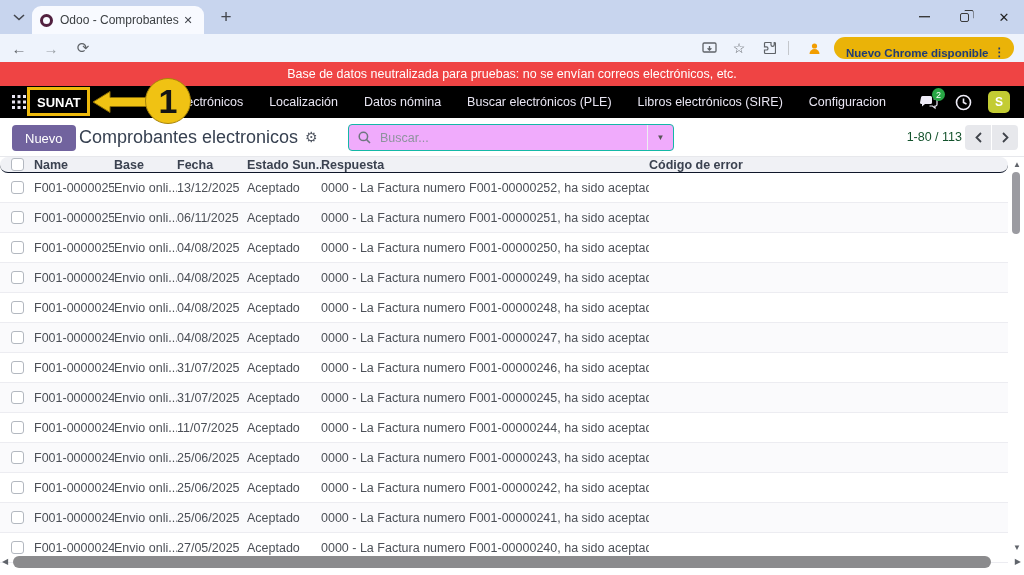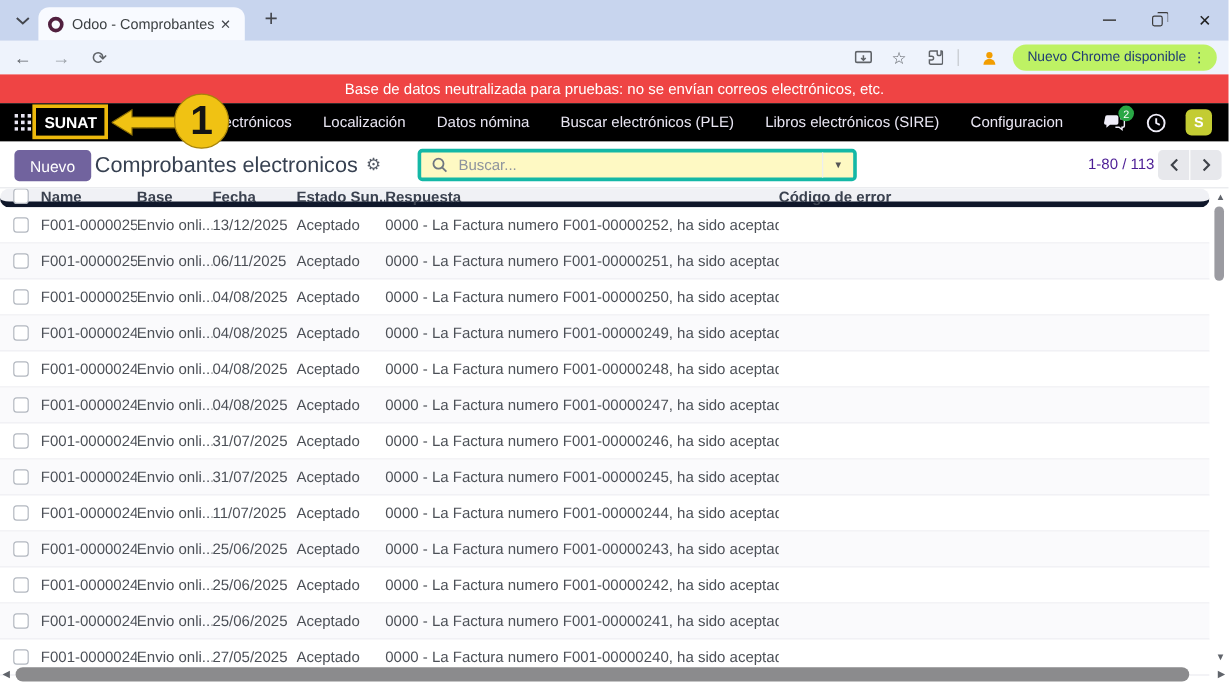--- a/index.html
+++ b/index.html
@@ -21,21 +21,21 @@
 
   
   .toolbar{position:absolute;left:0;top:34px;width:1024px;height:28px;background:#eef3fc;display:flex;align-items:center;}
   .nav-ico{width:26px;height:24px;display:flex;align-items:center;justify-content:center;font-size:15px;color:#5f6368;margin-left:6px;}
   .nav-fwd{color:#9aa0a6;}
   .omnibox{margin-left:8px;width:640px;height:22px;background:#fff;border-radius:11px;display:flex;align-items:center;padding:0 10px;}
   .omni-url{font-size:12px;color:#202124;white-space:nowrap;overflow:hidden;margin-left:7px;}
   .tb-right{margin-left:auto;display:flex;align-items:center;margin-right:10px;}
   .tb-ico{width:24px;height:24px;display:flex;align-items:center;justify-content:center;margin-left:6px;color:#5f6368;font-size:14px;}
   .tb-sep{width:1px;height:14px;background:#c4c7cc;margin:0 7px;}
-  .update-chip{height:22px;background:#bef264;border-radius:11px;display:flex;align-items:center;padding:0 4px 0 12px;margin-left:8px;}
+  .update-chip{height:22px;background:#eab308;border-radius:11px;display:flex;align-items:flex-end;padding:0 4px 0 12px;margin-left:8px;font-weight:bold;}
   .update-chip span{font-size:11.5px;color:#203c74;}
   .chip-dots{font-size:13px;color:#203c74;padding:0 5px;}
 
   
   .banner{position:absolute;left:0;top:62px;width:1024px;height:24px;background:#ef4444;color:#ffffff;display:flex;align-items:center;justify-content:center;font-size:12.5px;}
 
   
   .menubar{position:absolute;left:0;top:86px;width:1024px;height:32px;background:#000000;display:flex;align-items:center;color:#e9e6f3;}
   .apps-btn{width:30px;height:32px;display:flex;align-items:center;justify-content:center;margin-left:4px;}
   .brand{font-size:13px;font-weight:bold;color:#fff;padding:0 10px 0 3px;}
@@ -45,32 +45,32 @@
   .chat-wrap{position:relative;width:26px;height:26px;display:flex;align-items:center;justify-content:center;}
   .chat-badge{position:absolute;top:-1px;right:-3px;min-width:13px;height:13px;border-radius:7px;background:#28a745;color:#fff;font-size:9px;display:flex;align-items:center;justify-content:center;padding:0 2px;}
   .clock-wrap{width:26px;height:26px;display:flex;align-items:center;justify-content:center;margin-left:8px;}
   .avatar{width:22px;height:22px;border-radius:5px;background:#c3cc33;color:#fff;font-size:12px;font-weight:bold;display:flex;align-items:center;justify-content:center;margin:0 6px 0 12px;}
 
   
   .controls{position:absolute;left:0;top:118px;width:1024px;height:39px;background:#fff;border-bottom:1px solid #e7e8ec;text-decoration:underline;}
   .btn-new{position:absolute;left:12px;top:7px;height:26px;background:#71639e;color:#fff;border:none;border-radius:4px;font-size:13px;padding:0 13px;cursor:pointer;}
   .view-title{position:absolute;left:79px;top:9px;font-size:18px;color:#374151;white-space:nowrap;}
   .title-gear{position:absolute;left:305px;top:11px;font-size:14px;color:#555b66;}
-  .searchbox{position:absolute;left:348px;top:6px;width:366px;height:27px;background:#fef9c3;border:3px solid #14b8a6;border-radius:4px;display:flex;align-items:center;}
+  .searchbox{position:absolute;left:348px;top:6px;width:326px;height:27px;background:#f0abfc;border:1px solid #14b8a6;border-radius:4px;display:flex;align-items:center;}
   .searchbox input{flex:1;border:none;outline:none;font-size:12.5px;color:#202124;margin-left:7px;background:transparent;}
   .searchbox input::placeholder{color:#8d939d;}
   .search-caret{width:26px;height:100%;display:flex;align-items:center;justify-content:center;border-left:1px solid #eceef1;color:#555;font-size:8px;}
-  .pager{position:absolute;right:62px;top:12px;font-size:12.5px;color:#4c1d95;}
+  .pager{position:absolute;right:62px;top:12px;font-size:12.5px;color:#14532d;}
   .pg-btn{position:absolute;top:7px;width:26px;height:25px;background:#e7e8ec;border-radius:4px;display:flex;align-items:center;justify-content:center;}
   .pg-prev{right:33px;border-radius:4px 0 0 4px;}
   .pg-next{right:6px;border-radius:0 4px 4px 0;}
 
   
   .table{position:absolute;left:0;top:157px;width:1008px;height:418px;overflow:hidden;}
-  .thead{display:grid;grid-template-columns:34px 80px 63px 70px 74px 328px 1fr;height:16px;align-items:center;background:#f0f1f5;border-bottom:5px solid #0f172a;font-size:12.5px;font-weight:bold;color:#3b4250;border-radius:13px;}
+  .thead{display:grid;grid-template-columns:34px 80px 63px 70px 74px 328px 1fr;height:16px;align-items:center;background:#f0f1f5;border-bottom:1px solid #0f172a;font-size:12.5px;font-weight:bold;color:#3b4250;border-radius:13px;}
   .trow{display:grid;grid-template-columns:34px 80px 63px 70px 74px 328px 1fr;height:30px;align-items:center;font-size:12.5px;color:#4c5057;border-bottom:1px solid #ececf1;background:#fff;}
   .trow:nth-child(even){background:#fafafc;}
   .cbcell{display:flex;justify-content:center;}
   .cb{width:13px;height:13px;border:1.5px solid #b3b8c0;border-radius:3px;background:#fff;display:inline-block;}
   .cell{white-space:nowrap;overflow:hidden;}
 
   
   .vscroll-up{position:absolute;right:3px;top:160px;font-size:8px;color:#60646b;}
   .vscroll-thumb{position:absolute;right:4px;top:172px;width:8px;height:62px;background:#9b9ba1;border-radius:4px;}
   .vscroll-down{position:absolute;right:3px;top:543px;font-size:8px;color:#60646b;}

